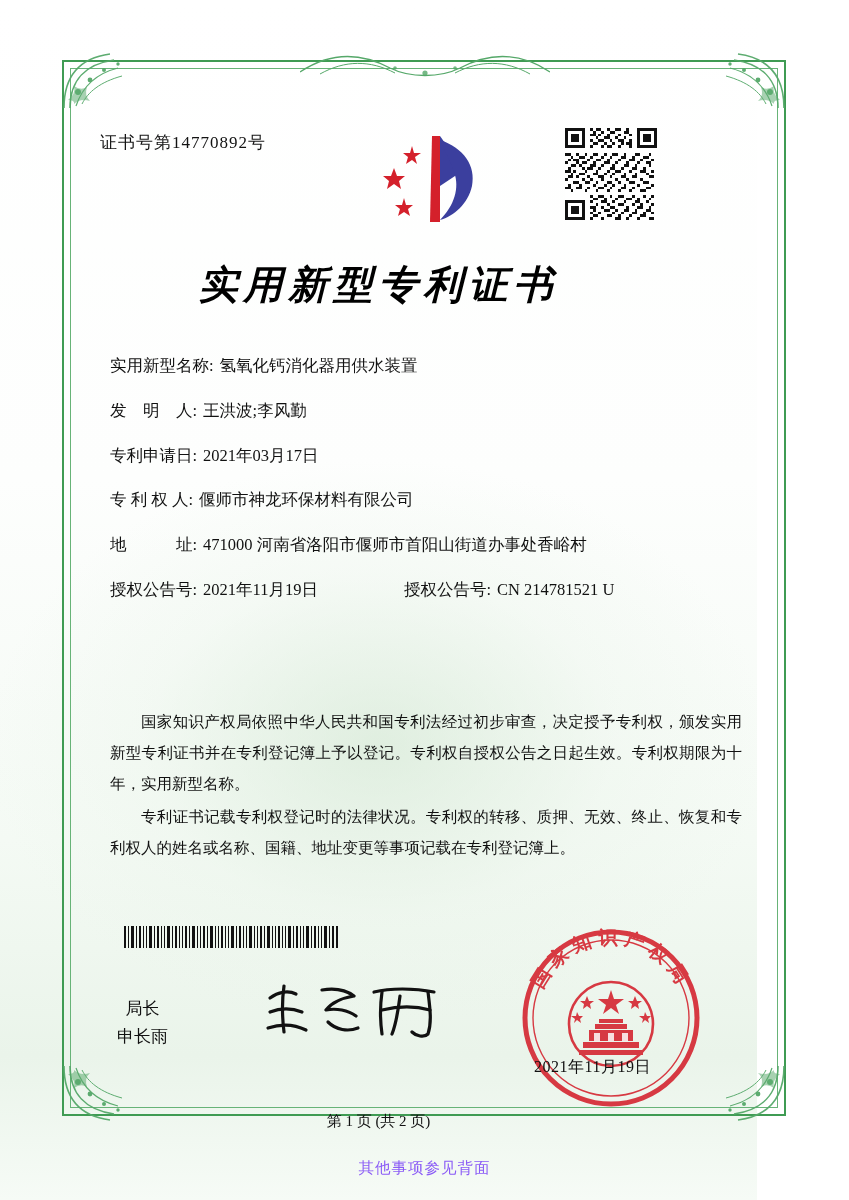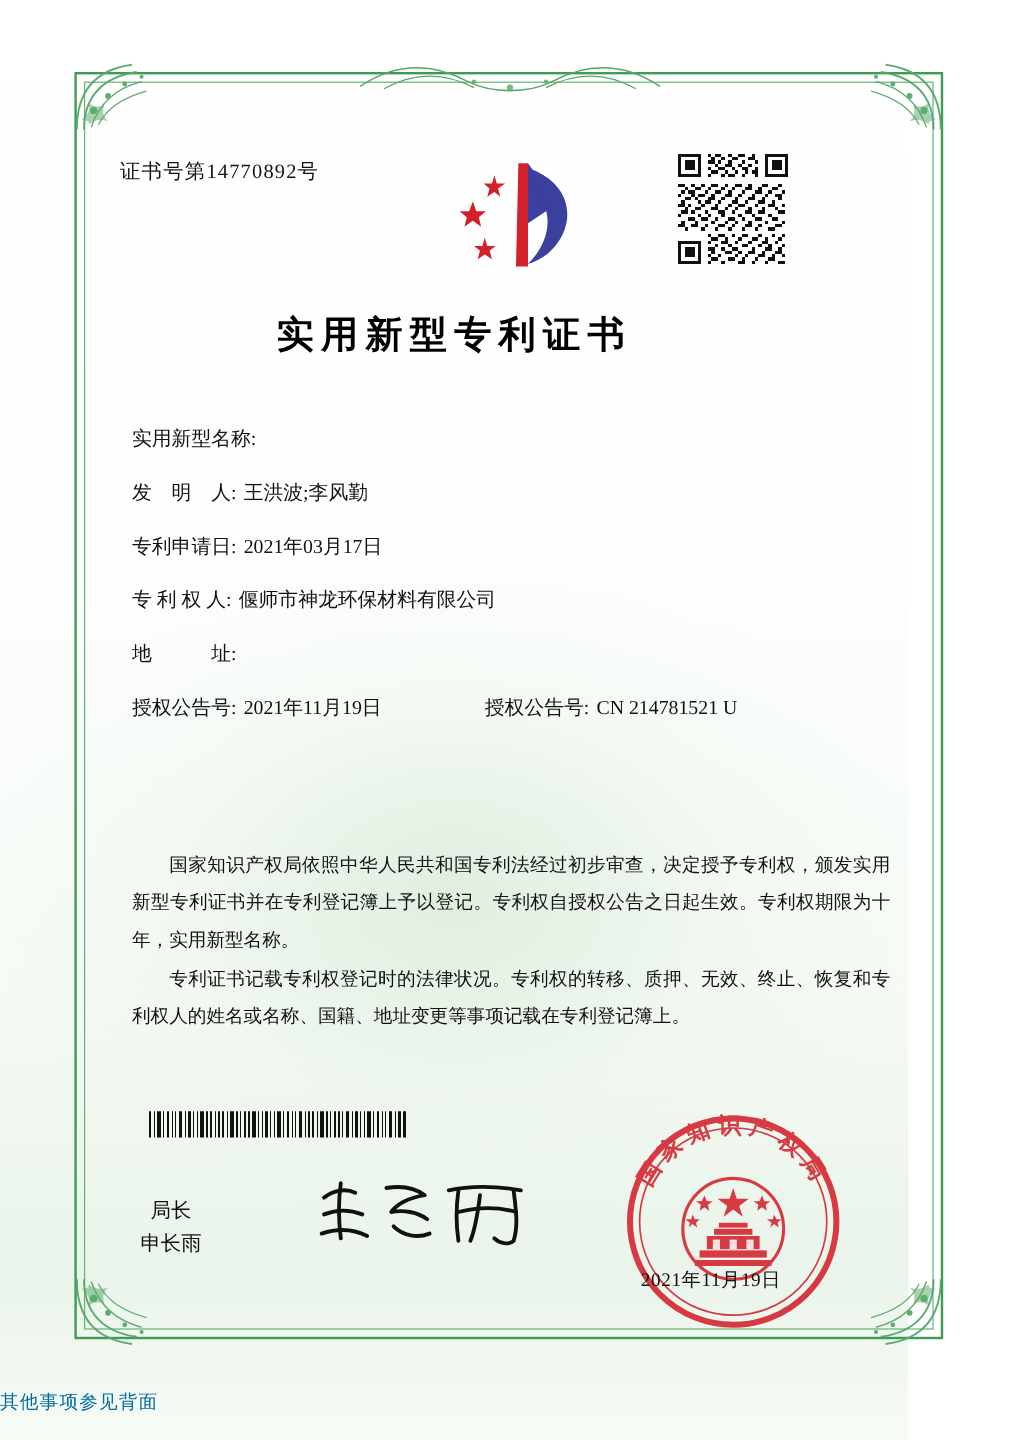--- a/index.html
+++ b/index.html
@@ -95,25 +95,26 @@
     height: 92px;
   }
   .qr svg { width:100%; height:100%; display:block; }
 
   
   .title {
     position: absolute;
     left: 0; right: 0;
     top: 258px;
     text-align: center;
-    font-size: 31px;
+    font-size: 39px;
     font-weight: bold;
     letter-spacing: 6px;
     color: #000;
     font-family: "DejaVu Serif", "Liberation Serif", serif;
+    font-style: italic;
   }
 
   
   .fields {
     position: absolute;
     left: 110px;
     top: 355px;
     width: 640px;
     font-size: 16.5px;
     color: #111;
@@ -208,22 +209,23 @@
     left: 0; right: 0;
     top: 1112px;
     text-align: center;
     font-size: 15px;
     color: #111;
   }
   .footer-note {
     position: absolute;
     left: 0; right: 0;
     top: 1158px;
+    text-align: center;
     font-size: 15.5px;
-    color: #0369a1;
+    color: #8b5cf6;
     letter-spacing: 1px;
   }
 </style>
 </head>
 <body>
 
 <div class="certificate">
 
   <div class="border-outer"></div>
   <div class="border-inner"></div>
@@ -544,35 +546,37 @@
           <rect x="30" y="32" width="2" height="1"></rect>
       </g>
     </svg>
   </div>
 
   <div class="title">实用新型专利证书</div>
 
   <div class="fields">
     <div class="field-row">
       <span class="field-label">实用新型名称:</span>
+      <span class="field-value">氢氧化钙消化器用供水装置</span>
     </div>
     <div class="field-row">
       <span class="field-label">发　明　人:</span>
       <span class="field-value">王洪波;李风勤</span>
     </div>
     <div class="field-row">
       <span class="field-label">专利申请日:</span>
       <span class="field-value">2021年03月17日</span>
     </div>
     <div class="field-row">
       <span class="field-label">专 利 权 人:</span>
       <span class="field-value">偃师市神龙环保材料有限公司</span>
     </div>
     <div class="field-row">
       <span class="field-label">地　　　址:</span>
+      <span class="field-value">471000 河南省洛阳市偃师市首阳山街道办事处香峪村</span>
     </div>
     <div class="field-row dual">
       <span class="field-label">授权公告号:</span>
       <span class="field-value">2021年11月19日</span>
       <span class="spacer"></span>
       <span class="field-label">授权公告号:</span>
       <span class="field-value">CN 214781521 U</span>
     </div>
   </div>
 
@@ -700,15 +704,16 @@
         </g>
         <text font-family="DejaVu Serif, serif" font-size="19" font-weight="bold" fill="#d4202b" letter-spacing="6">
           <textPath href="#sealArc" startOffset="50%" text-anchor="middle">国家知识产权局</textPath>
         </text>
       </g>
     </svg>
   </div>
 
   <div class="seal-date">2021年11月19日</div>
 
+  <div class="page-no">第 1 页 (共 2 页)</div>
 </div>
 
 <div class="footer-note">其他事项参见背面</div>
 
 </body></html>

